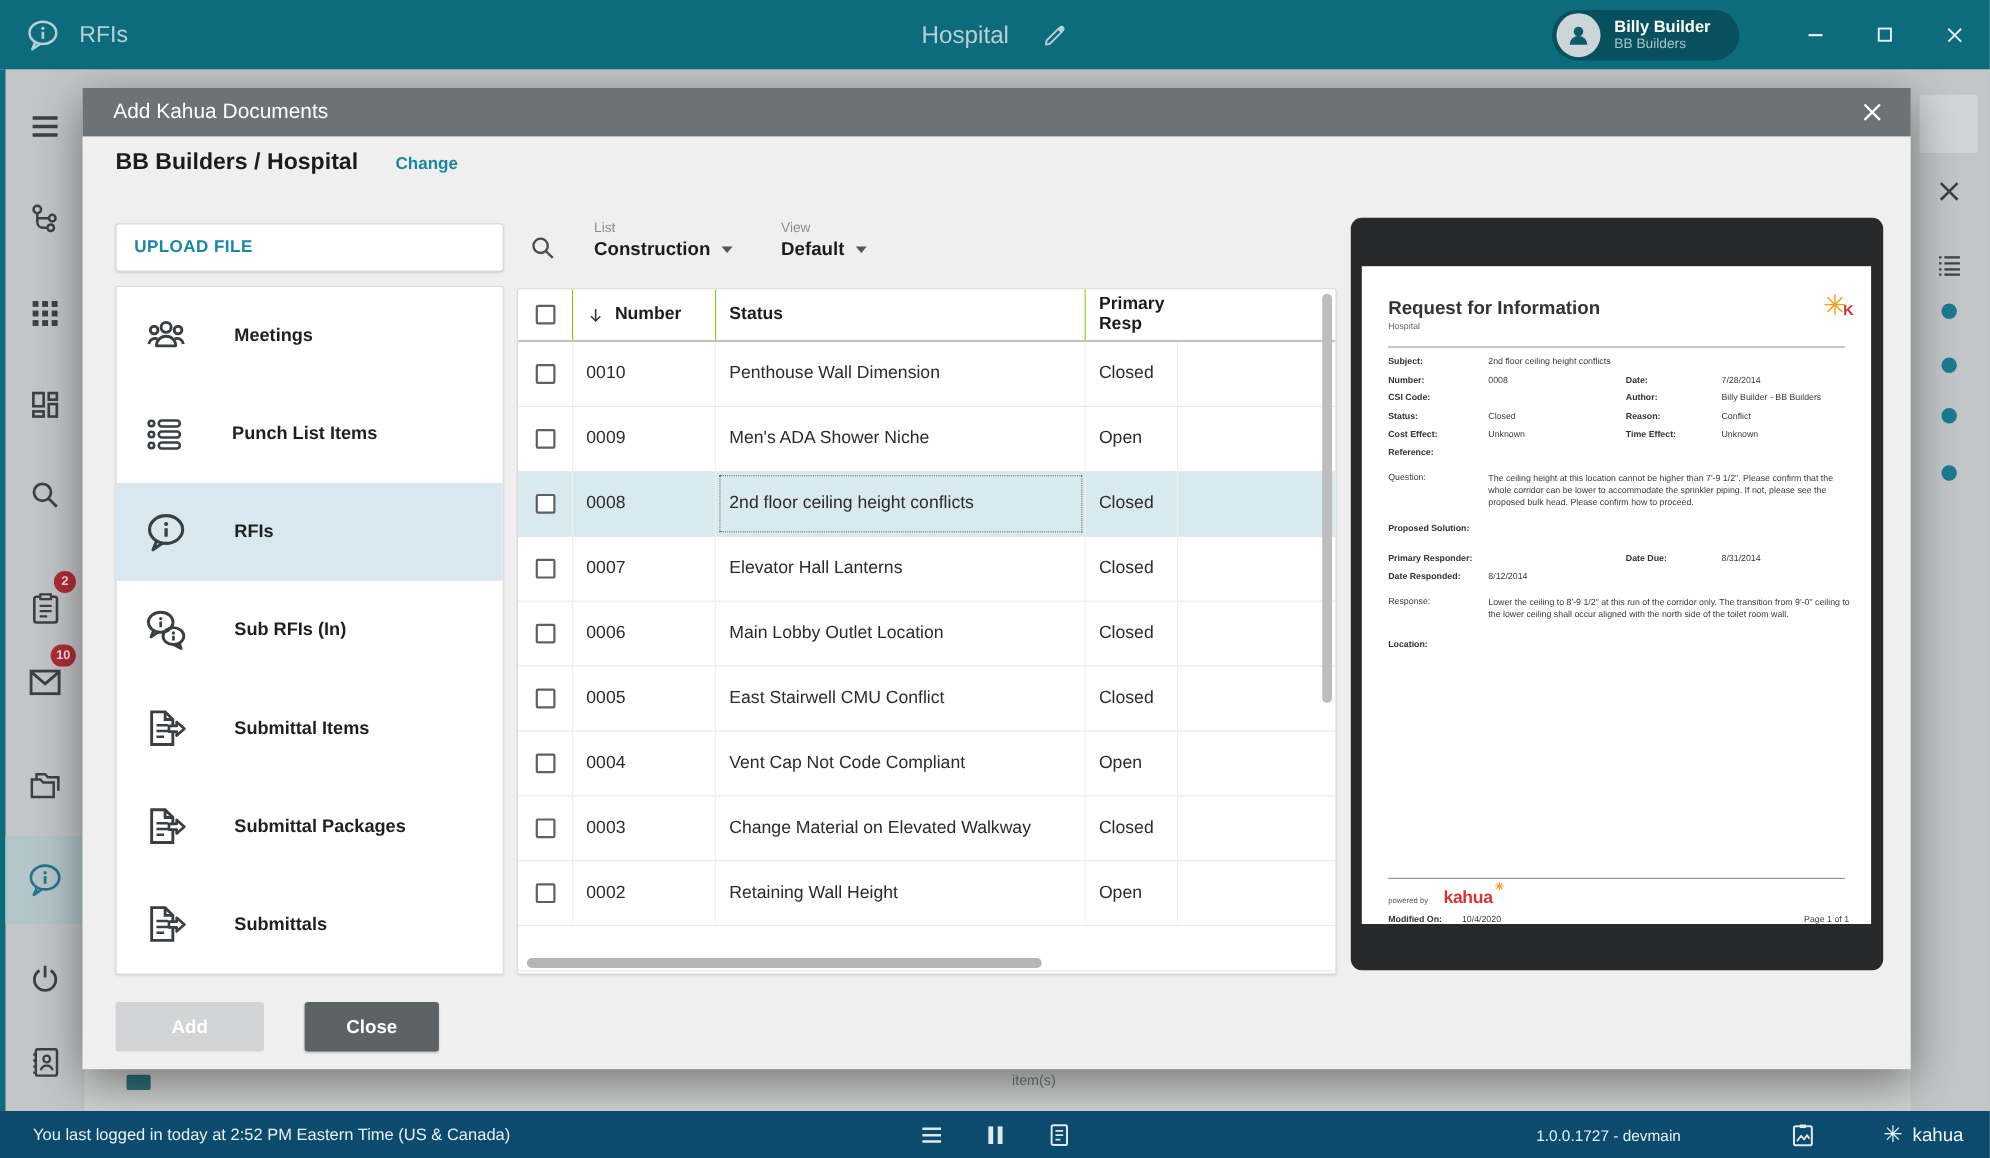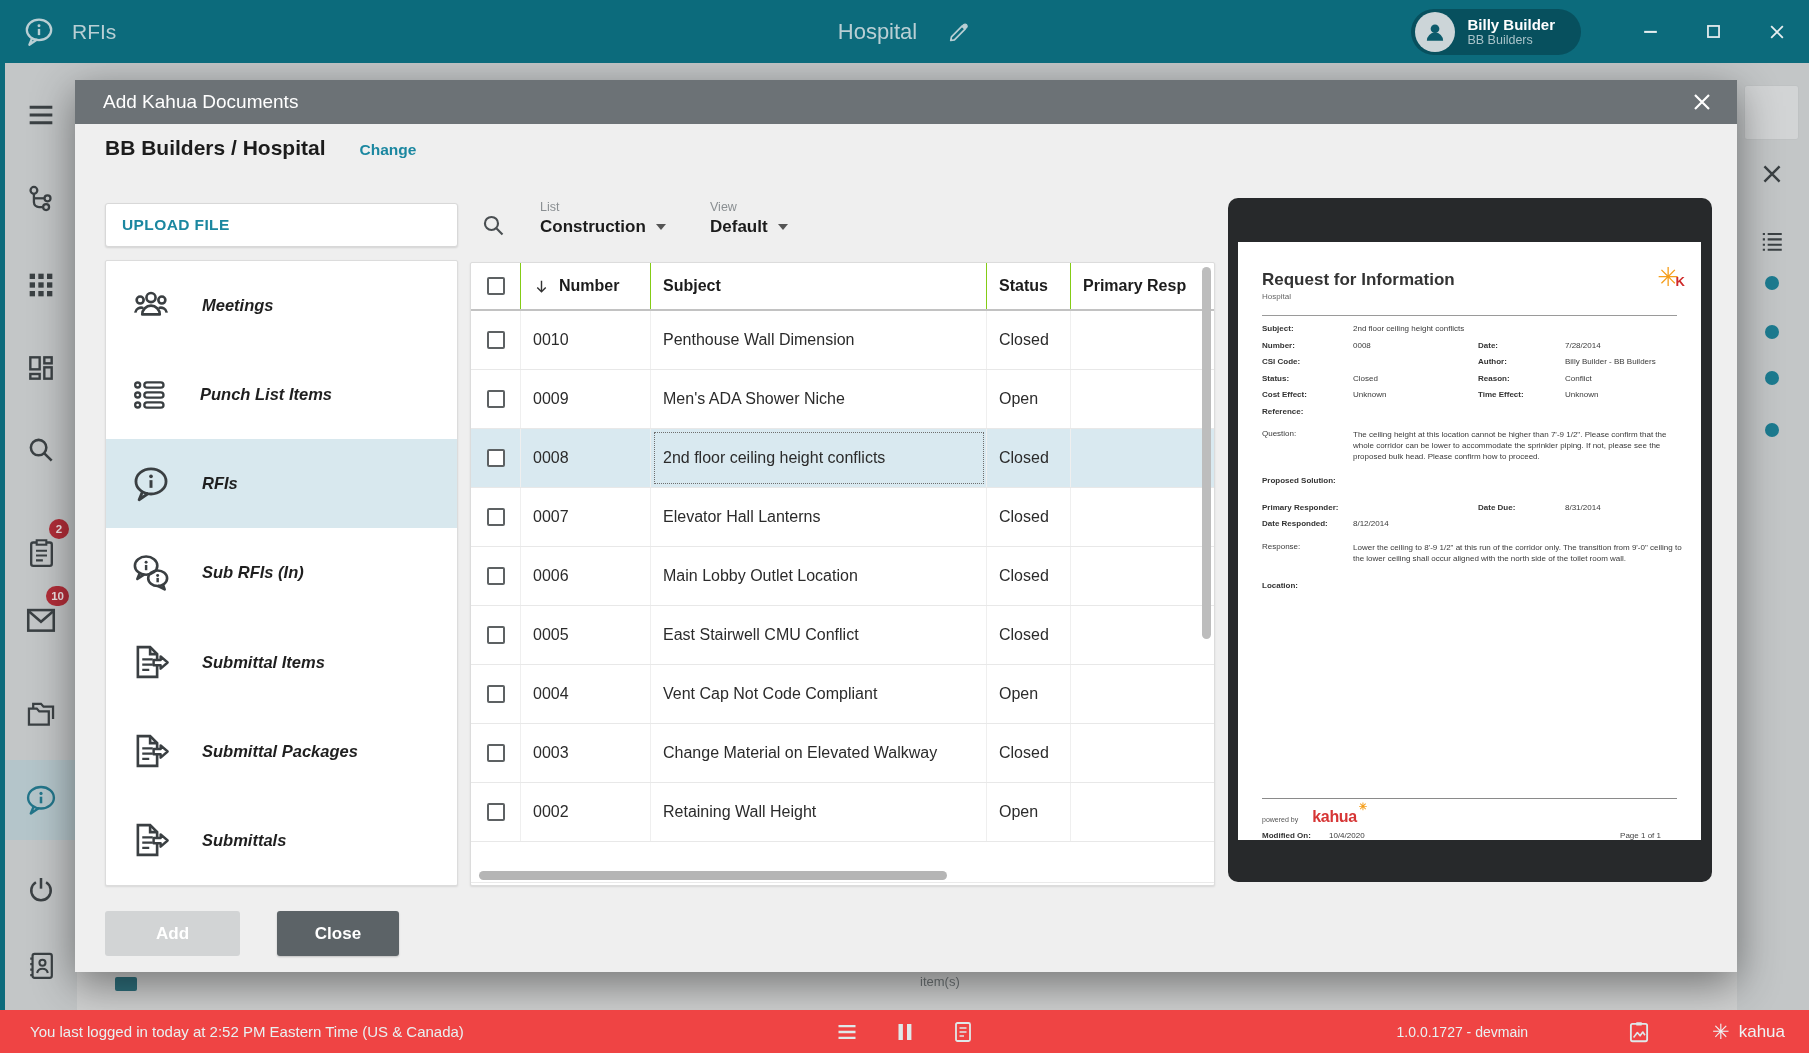--- a/index.html
+++ b/index.html
@@ -37,21 +37,21 @@
   .rail-x{position:absolute;right:24px;top:98px;color:#3b4144;cursor:pointer;}
   .rail-list{position:absolute;right:24px;top:165px;color:#3b4144;cursor:pointer;}
   .rail-dot{position:absolute;right:30px;width:14px;height:14px;border-radius:50%;background:#1c7b90;}
 
   
   .understrip{position:absolute;left:77px;right:72px;top:972px;height:38px;background:#cfd0d0;z-index:5;}
   .understrip .chip{position:absolute;left:38px;top:5px;width:22px;height:14px;background:#2e6f7c;border-radius:2px;}
   .understrip .cnt{position:absolute;left:843px;top:2px;font-size:13px;color:#6f7577;}
 
   
-  .bottombar{position:absolute;left:0;bottom:0;width:100%;height:43px;background:#ef4444;z-index:30;display:flex;align-items:center;}
+  .bottombar{position:absolute;left:0;bottom:0;width:100%;height:43px;background:#0c4a6e;z-index:30;display:flex;align-items:center;}
   .bb-left{position:absolute;left:30px;color:#e8f1f2;font-size:15px;}
   .bb-center{position:absolute;left:50%;transform:translateX(-50%);display:flex;align-items:center;gap:34px;color:#dfe9ea;}
   .bb-right{position:absolute;right:24px;display:flex;align-items:center;color:#dfe9ea;}
   .bb-version{font-size:14px;color:#e8f1f2;margin-right:98px;}
   .bb-imgicon{margin-right:60px;cursor:pointer;color:#dfe9ea;}
   .bb-brand{display:flex;align-items:center;gap:9px;}
   .bb-star{font-size:21px;color:#eef4f5;line-height:1;}
   .bb-brand-text{font-size:17px;color:#eef4f5;}
 
   
@@ -63,21 +63,21 @@
   .ctx-row{position:absolute;left:30px;top:56px;display:flex;align-items:baseline;gap:34px;}
   .ctx-title{font-size:21px;font-weight:bold;color:#1c1c1c;}
   .ctx-change{font-size:15.5px;font-weight:bold;color:#1b87a0;cursor:pointer;}
 
   .upload-btn{position:absolute;left:30px;top:123px;width:353px;height:44px;background:#fff;border:1px solid #d8d8d8;border-radius:3px;
     box-shadow:0 1px 2px rgba(0,0,0,.12);display:flex;align-items:center;cursor:pointer;box-sizing:border-box;}
   .upload-btn span{color:#1b87a0;font-weight:bold;font-size:15.5px;letter-spacing:.4px;margin-left:16px;}
 
   .navpanel{position:absolute;left:30px;top:180px;width:353px;height:626px;background:#fff;border:1px solid #dcdcdc;border-radius:2px;
     box-shadow:0 1px 2px rgba(0,0,0,.10);box-sizing:border-box;display:flex;flex-direction:column;}
-  .nav-item{flex:1;display:flex;align-items:center;gap:30px;padding-left:24px;cursor:pointer;color:#3a3f42;font-style:italic;}
+  .nav-item{flex:1;display:flex;align-items:center;gap:41px;padding-left:24px;cursor:pointer;color:#3a3f42;}
   .nav-item.sel{background:#d8e8ee;}
   .nav-label{font-size:16.5px;font-weight:bold;color:#1f1f1f;}
 
   .toolbar-search{position:absolute;left:405px;top:132px;color:#4a4f52;cursor:pointer;}
   .dd-group{position:absolute;top:120px;display:flex;flex-direction:column;cursor:pointer;}
   .dd-label{font-size:12.5px;color:#8a8f92;}
   .dd-value{font-size:17px;font-weight:bold;color:#1c1c1c;display:flex;align-items:center;gap:10px;margin-top:3px;}
   .caret{width:0;height:0;border-left:5.5px solid transparent;border-right:5.5px solid transparent;border-top:6.5px solid #555;display:inline-block;}
 
   
@@ -119,21 +119,21 @@
   .f-row .lb{font-weight:bold;color:#333;}
   .f-wide{display:grid;grid-template-columns:91px 1fr;padding:0 14px 0 24px;margin-bottom:7.5px;}
   .f-para{line-height:1.4;padding-right:4px;}
   .gap6{height:6px;}.gap10{height:10px;}
   .doc-foot{margin-top:auto;}
   .foot-hr{border:none;border-top:1px solid #8a8a8a;margin:0 24px 10px 24px;}
   .foot-row1{display:flex;align-items:flex-end;gap:14px;padding:0 24px;margin-bottom:6px;}
   .powered{font-size:7px;color:#555;padding-bottom:2px;}
   .kwordmark{position:relative;color:#d63535;font-weight:bold;font-size:16px;letter-spacing:-.3px;line-height:1;}
   .kwordmark .star{position:absolute;right:-10px;top:-7px;font-size:10px;color:#f59e1b;}
-  .foot-row2{display:flex;padding:0 40px 0 24px;}
+  .foot-row2{display:flex;padding:0 20px 0 24px;}
   .foot-row2 .lb{font-weight:bold;color:#333;width:67px;}
   .foot-page{margin-left:auto;color:#444;}
 </style>
 </head>
 <body>
 
 <svg width="0" height="0" style="position:absolute">
   <defs>
     <symbol id="sym-bubblei" viewBox="0 0 24 24">
       <ellipse cx="12" cy="10.5" rx="8.6" ry="7.2" fill="none" stroke="currentColor" stroke-width="1.6"></ellipse>
@@ -503,23 +503,20 @@
         <div class="th th-cb">
             <span class="cb"></span>
           </div>
         <div class="th">
           <svg class="ic sorticon" width="17" height="17" viewBox="0 0 24 24">
               <use href="#sym-sortdown"></use>
             </svg>
           <span>Number</span>
           </div>
         <div class="th">
-            <span>Subject</span>
-          </div>
-        <div class="th">
             <span>Status</span>
           </div>
         <div class="th">
             <span>Primary Resp</span>
           </div>
       </div>
 
       <div class="trow">
         <div class="td td-cb">
             <span class="cb"></span>

